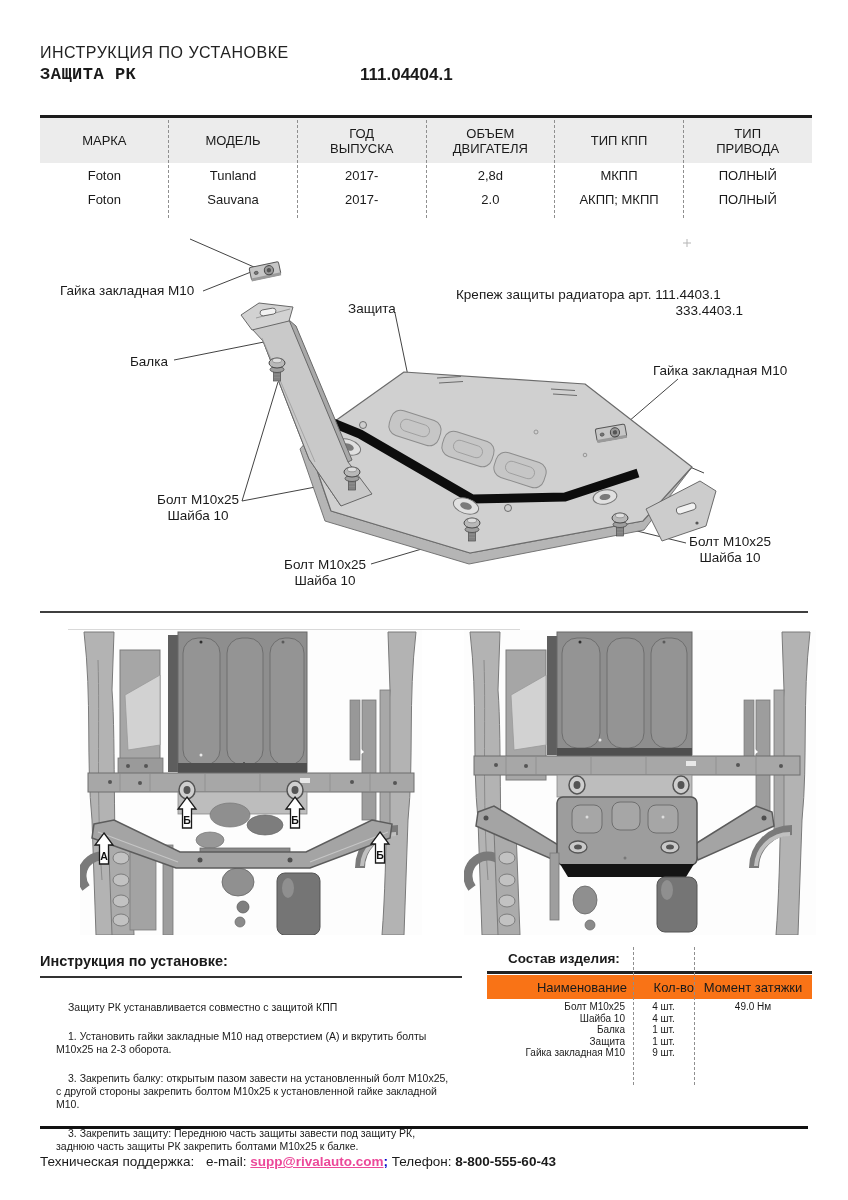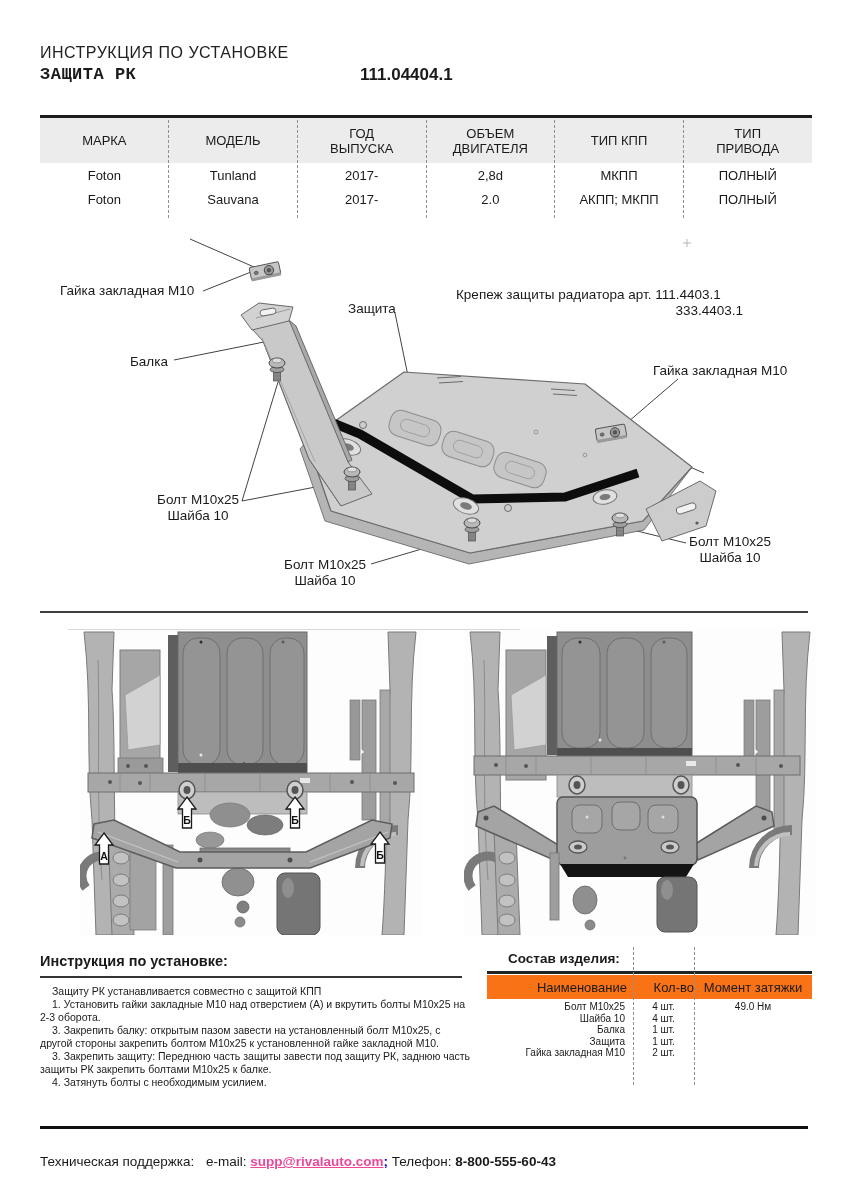--- a/index.html
+++ b/index.html
@@ -24,21 +24,21 @@
   .rad-note{left:456px;top:287px;width:287px;font-size:13.5px;line-height:16px;}
   .rad-note .r{text-align:right;}
   
   .sep-photos{left:40px;top:611px;width:768px;height:2px;background:#3f3f3f;}
   .faint{left:68px;top:629px;width:452px;height:1px;background:#d9d9d9;}
   .foot-line{left:40px;top:1126px;width:768px;height:3px;background:#111;}
   
   .inst-h{left:40px;top:953px;font-size:14.5px;font-weight:bold;}
   .inst-u{left:40px;top:976px;width:422px;height:2px;background:#333;}
   .inst-t{left:40px;top:985px;width:432px;font-size:10.5px;line-height:13px;}
-  .inst-t p{margin:0;text-indent:12px;}
+  .inst-t p{margin:16px;text-indent:12px;}
   
   .comp-h{left:508px;top:951px;font-size:13.5px;font-weight:bold;}
   .comp-line{left:487px;top:971px;width:325px;height:2.5px;background:#222;}
   .comp-head{left:487px;top:975px;width:325px;height:24px;background:#f97316;display:flex;
              font-size:13px;align-items:center;}
   .comp-head .n{width:146px;text-align:right;padding-right:6px;box-sizing:border-box;}
   .comp-head .q{width:61px;text-align:right;}
   .comp-head .t{width:118px;text-align:center;}
   .comp-rows{left:487px;top:1001px;width:325px;font-size:10px;line-height:11.5px;}
   .comp-row{display:flex;}
@@ -403,21 +403,20 @@
     <ellipse cx="667" cy="890" rx="6" ry="10" fill="#8f8f8f"></ellipse>
   </svg>
 
   <div class="abs inst-h">Инструкция по установке:</div>
   <div class="abs inst-u"></div>
   <div class="abs inst-t">
     <p>Защиту РК устанавливается совместно с защитой КПП</p>
     <p>1. Установить гайки закладные М10 над отверстием (А) и вкрутить болты М10х25 на 2-3 оборота.</p>
     <p>3. Закрепить балку: открытым пазом завести на установленный болт М10х25, с другой стороны закрепить болтом М10х25 к установленной гайке закладной М10.</p>
     <p>3. Закрепить защиту: Переднюю часть защиты завести под защиту РК, заднюю часть защиты РК закрепить болтами М10х25 к балке.</p>
-    <p>4. Затянуть болты с необходимым усилием.</p>
   </div>
 
   <div class="abs comp-h">Состав изделия:</div>
   <div class="abs comp-line"></div>
   <div class="abs comp-head">
     <div class="n">Наименование</div>
     <div class="q">Кол-во</div>
     <div class="t">Момент затяжки</div>
   </div>
   <div class="abs comp-rows">
@@ -436,21 +435,21 @@
       <div class="q">1 шт.</div>
       <div class="t"></div>
     </div>
     <div class="comp-row">
       <div class="n">Защита</div>
       <div class="q">1 шт.</div>
       <div class="t"></div>
     </div>
     <div class="comp-row">
       <div class="n">Гайка закладная М10</div>
-      <div class="q">2 шт.</div>
+      <div class="q">9 шт.</div>
       <div class="t"></div>
     </div>
   </div>
   <div class="comp-sep abs" style="left:633px"></div>
   <div class="comp-sep abs" style="left:694px"></div>
 
   <div class="abs foot-line"></div>
   <div class="abs foot-t2">
     <span>Техническая поддержка:</span><span class="gap"></span>
     <span>e-mail:</span>

